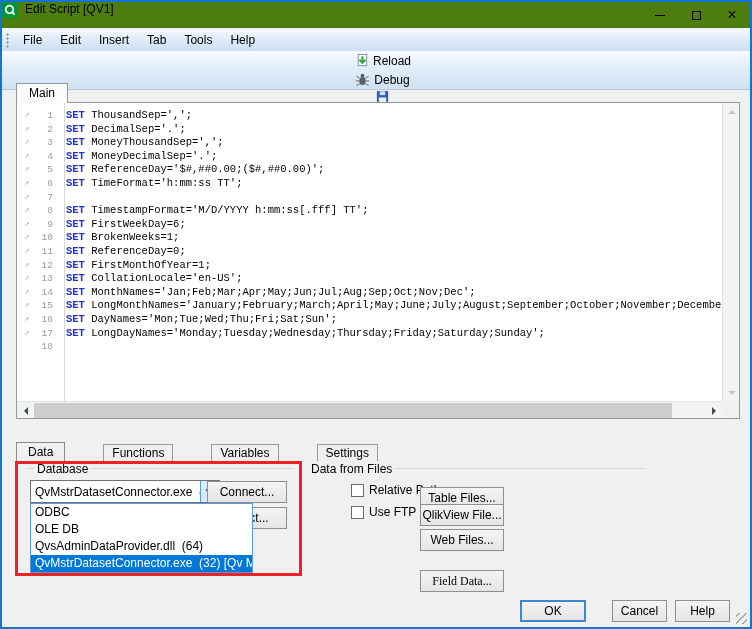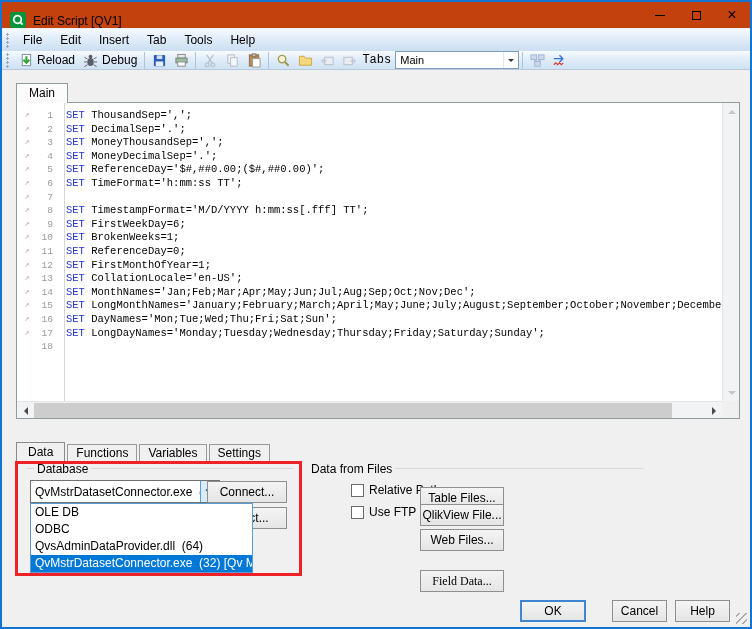--- a/index.html
+++ b/index.html
@@ -4,38 +4,38 @@
 <style>
   * { box-sizing: border-box; }
   html,body { margin:0; padding:0; background:#cfd8dc; }
   .window {
     position:relative; width:752px; height:629px;
     border:2px solid #1375d3; background:#f0f0f0;
     font-family:"Liberation Sans", sans-serif; font-size:12px; color:#000;
     overflow:hidden;
   }
   
-  .titlebar { height:26px; background:#c2410c; display:flex; align-items:flex-end; padding-left:8px; }
+  .titlebar { height:26px; background:#4d7c0f; display:flex; align-items:flex-start; }
   .app-icon { width:16px; height:16px; margin-right:7px; display:inline-flex; }
   .title { font-size:12px; }
   .win-controls { position:absolute; top:0; right:0; height:26px; display:flex; }
   .win-btn { width:36px; height:26px; display:flex; align-items:center; justify-content:center; }
   .min-glyph { width:10px; border-bottom:1px solid #000; display:inline-block; }
   .max-glyph { width:9px; height:9px; border:1px solid #000; display:inline-block; }
   .close-glyph { font-size:16px; line-height:16px; }
   
   .menubar { height:23px; background:linear-gradient(#f5fafe,#e0ecf9 45%,#cbdff2);
     display:flex; align-items:center; padding-left:3px; border-top:1px solid #e9f0f8; }
   .grip { width:4px; height:15px; margin:0 4px 0 1px;
     background-image:radial-gradient(circle at 1.5px 1.5px, #93a8c4 1px, transparent 1.2px);
     background-size:4px 4px; }
   .menu-item { padding:3px 9px; }
   
-  .toolbar { height:19px; background:linear-gradient(#f7fbfe,#e3eefa 40%,#cfe2f3);
-    border-bottom:1px solid #b7c9dd; display:flex; align-items:center; padding-left:3px; }
+  .toolbar { height:39px; background:linear-gradient(#f7fbfe,#e3eefa 40%,#cfe2f3);
+    border-bottom:1px solid #b7c9dd; display:flex; align-items:center; padding-left:13px;flex-direction:column; }
   .tbtn { display:inline-flex; align-items:center; gap:4px; padding:2px 4px; }
   .tibtn { display:inline-flex; align-items:center; justify-content:center; width:22px; height:20px; }
   .tsep { width:1px; height:17px; background:#b0c3d8; margin:0 3px; }
   .tlabel { padding:0 4px 0 2px;font-family:Liberation Mono, monospace; }
   .tab-combo { width:124px; height:18px; background:#fff; border:1px solid #7f9db9;
     display:inline-flex; align-items:center; position:relative; }
   .tc-value { padding-left:4px; flex:1; font-size:11px; }
   .tc-arrow { width:15px; height:100%; display:flex; align-items:center; justify-content:center; border-left:1px solid #dfe8f1; }
   .tri-down { width:0; height:0; border:3.5px solid transparent; border-top-color:#333; margin-top:4px; }
   
@@ -43,35 +43,35 @@
     padding:0 12px; background:#fbfbfb; border:1px solid #919b9c; border-bottom:none; z-index:2; }
   .editor { position:absolute; left:14px; top:100px; width:724px; height:317px;
     background:#fff; border:1px solid #919b9c; }
   .code-scroll { position:absolute; left:0; top:0; right:17px; bottom:17px; overflow:hidden; padding-top:6px; }
   .gutter-line { position:absolute; left:47px; top:0; bottom:0; width:1px; background:#d6d6d6; }
   .code-line { display:flex; height:13.6px; line-height:13.6px;
     font-family:"Liberation Mono", monospace; font-size:10.5px; white-space:pre; }
   .gut-icon { width:20px; text-align:center; color:#b5b5b5; font-size:9px; flex:none; }
   .gut-num { width:22px; text-align:right; padding-right:6px; color:#9b9b9b; font-size:9.5px; flex:none; }
   .code { padding-left:7px; }
-  .kw { color:#2233cc; font-weight:normal; }
+  .kw { color:#2233cc; font-weight:bold; }
   .empty .gut-icon { visibility:hidden; }
   
   .vscroll { position:absolute; right:0; top:0; width:17px; bottom:17px; background:#f2f3f4; border-left:1px solid #e3e4e5; }
   .vs-arr { position:absolute; left:0; width:17px; height:17px; display:flex; align-items:center; justify-content:center; }
   .tri-up-d { width:0; height:0; border:4px solid transparent; border-bottom-color:#c3c6ca; margin-bottom:4px; }
   .tri-dn-d { width:0; height:0; border:4px solid transparent; border-top-color:#c3c6ca; margin-top:4px; }
   .hscroll { position:absolute; left:0; right:17px; bottom:0; height:17px; background:#f2f3f4; border-top:1px solid #e3e4e5; }
   .hs-arr { position:absolute; top:0; width:17px; height:17px; display:flex; align-items:center; justify-content:center; }
   .tri-left { width:0; height:0; border:4px solid transparent; border-right-color:#4a4a4a; margin-right:4px; }
   .tri-right { width:0; height:0; border:4px solid transparent; border-left-color:#4a4a4a; margin-left:4px; }
   .hs-thumb { position:absolute; left:17px; top:1px; width:638px; height:15px; background:#cdcdcd; }
   .sb-corner { position:absolute; right:0; bottom:0; width:17px; height:17px; background:#f0f0f0; }
   
-  .btab-strip { position:absolute; left:14px; top:440px; display:flex; align-items:flex-end; height:19px; }
+  .btab-strip { position:absolute; left:14px; top:440px; display:flex; align-items:flex-end; height:19px;gap:36px; }
   .btab { height:17px; line-height:16px; padding:0 8px; border:1px solid #9a9a9a; border-bottom:none;
     background:#f0f0f0; margin-right:2px; }
   .btab.active { height:19px; line-height:18px; padding:0 11px; border-color:#8a8a8a; z-index:2; }
   
   .red-box { position:absolute; left:13px; top:459px; width:287px; height:115px;
     border:3px solid #ec2227; z-index:6; pointer-events:none; }
   
   .grp-line { position:absolute; height:1px; background:#d9d9d9; }
   .grp-label { position:absolute; background:#f0f0f0; padding:0 3px; z-index:1; }
   
@@ -391,22 +391,22 @@
     <span class="db-combo-arrow">
       <svg width="10" height="6" viewBox="0 0 10 6">
           <path d="M1 0.5 L5 4.5 L9 0.5" stroke="#1c5a91" stroke-width="1.5" fill="none"></path>
         </svg>
     </span>
   </div>
   <span class="btn btn-connect">Connect...</span>
   <span class="btn btn-select">Select...</span>
 
   <div class="db-list">
-    <div class="db-opt">OLE DB</div>
-      <div class="db-opt">ODBC</div>
+    <div class="db-opt">ODBC</div>
+      <div class="db-opt">OLE DB</div>
       <div class="db-opt">QvsAdminDataProvider.dll  (64)</div>
       <div class="db-opt selected">QvMstrDatasetConnector.exe  (32) [Qv MicroStrate</div>
   </div>
 
   <div class="red-box"></div>
 
   <div class="grp-line" style="left:306px; top:466px; width:336px;"></div>
   <span class="grp-label" style="left:306px; top:460px;">Data from Files</span>
 
   <div class="chk-row" style="top:481px;">

